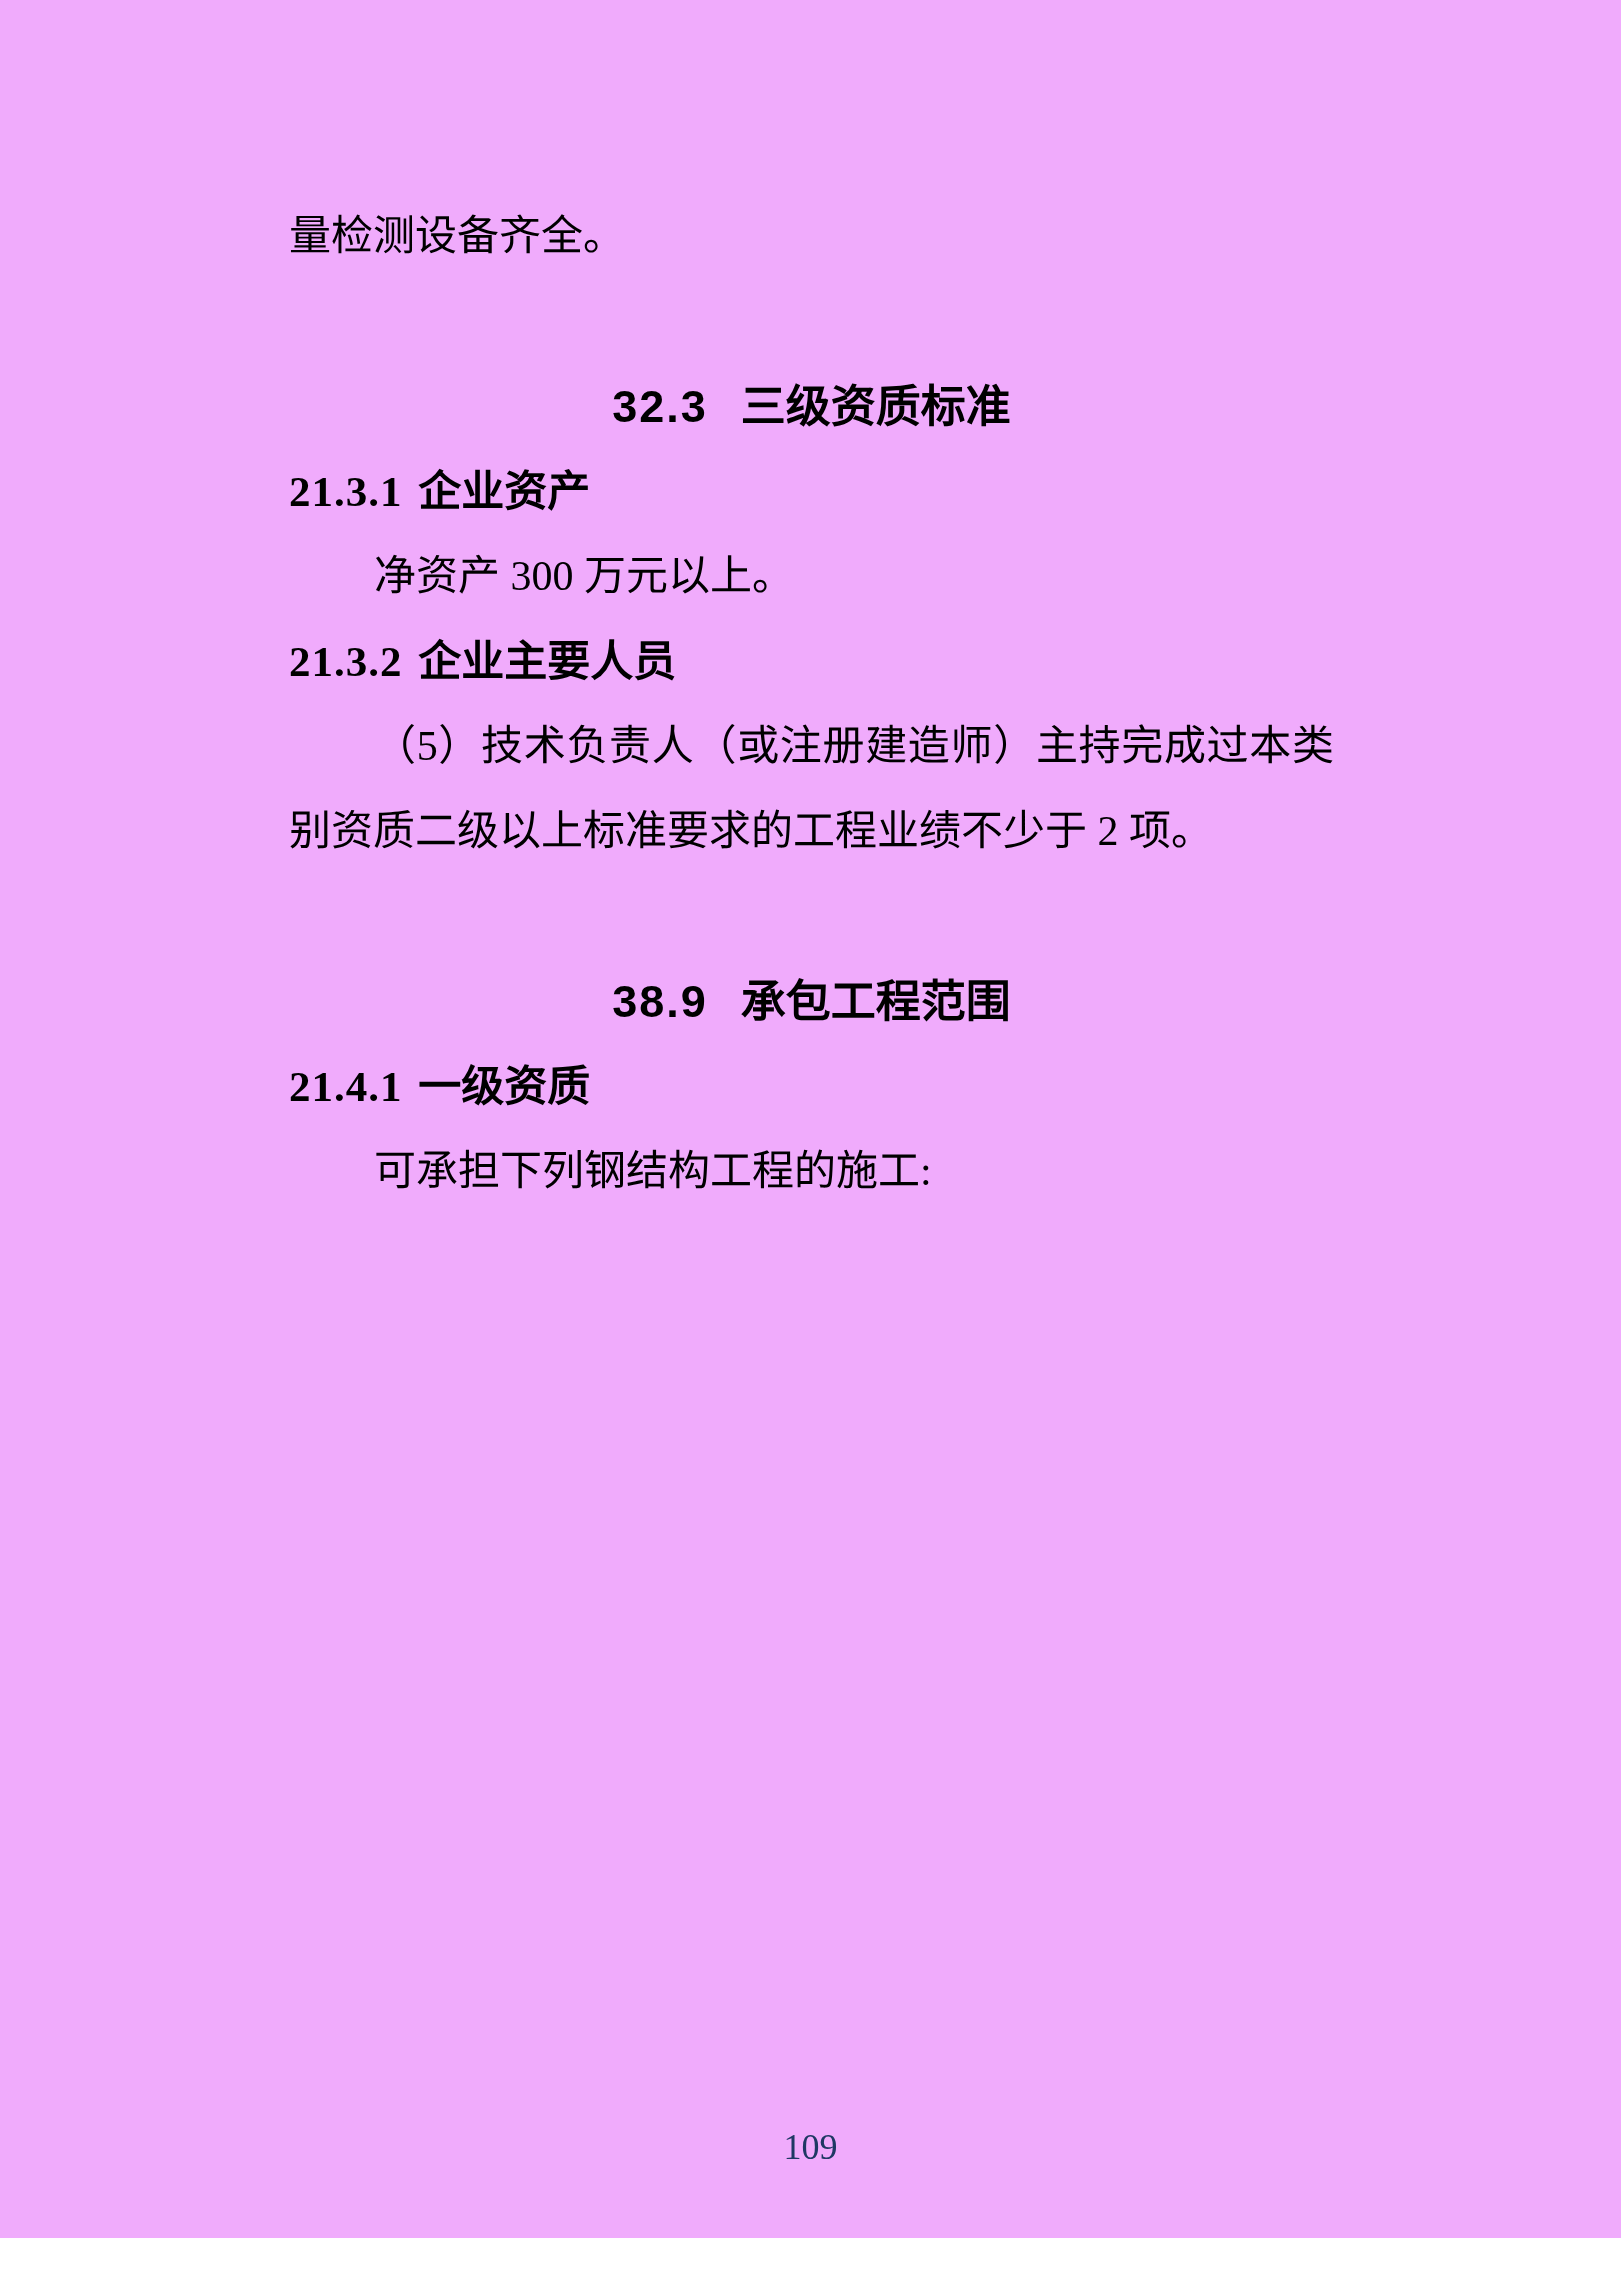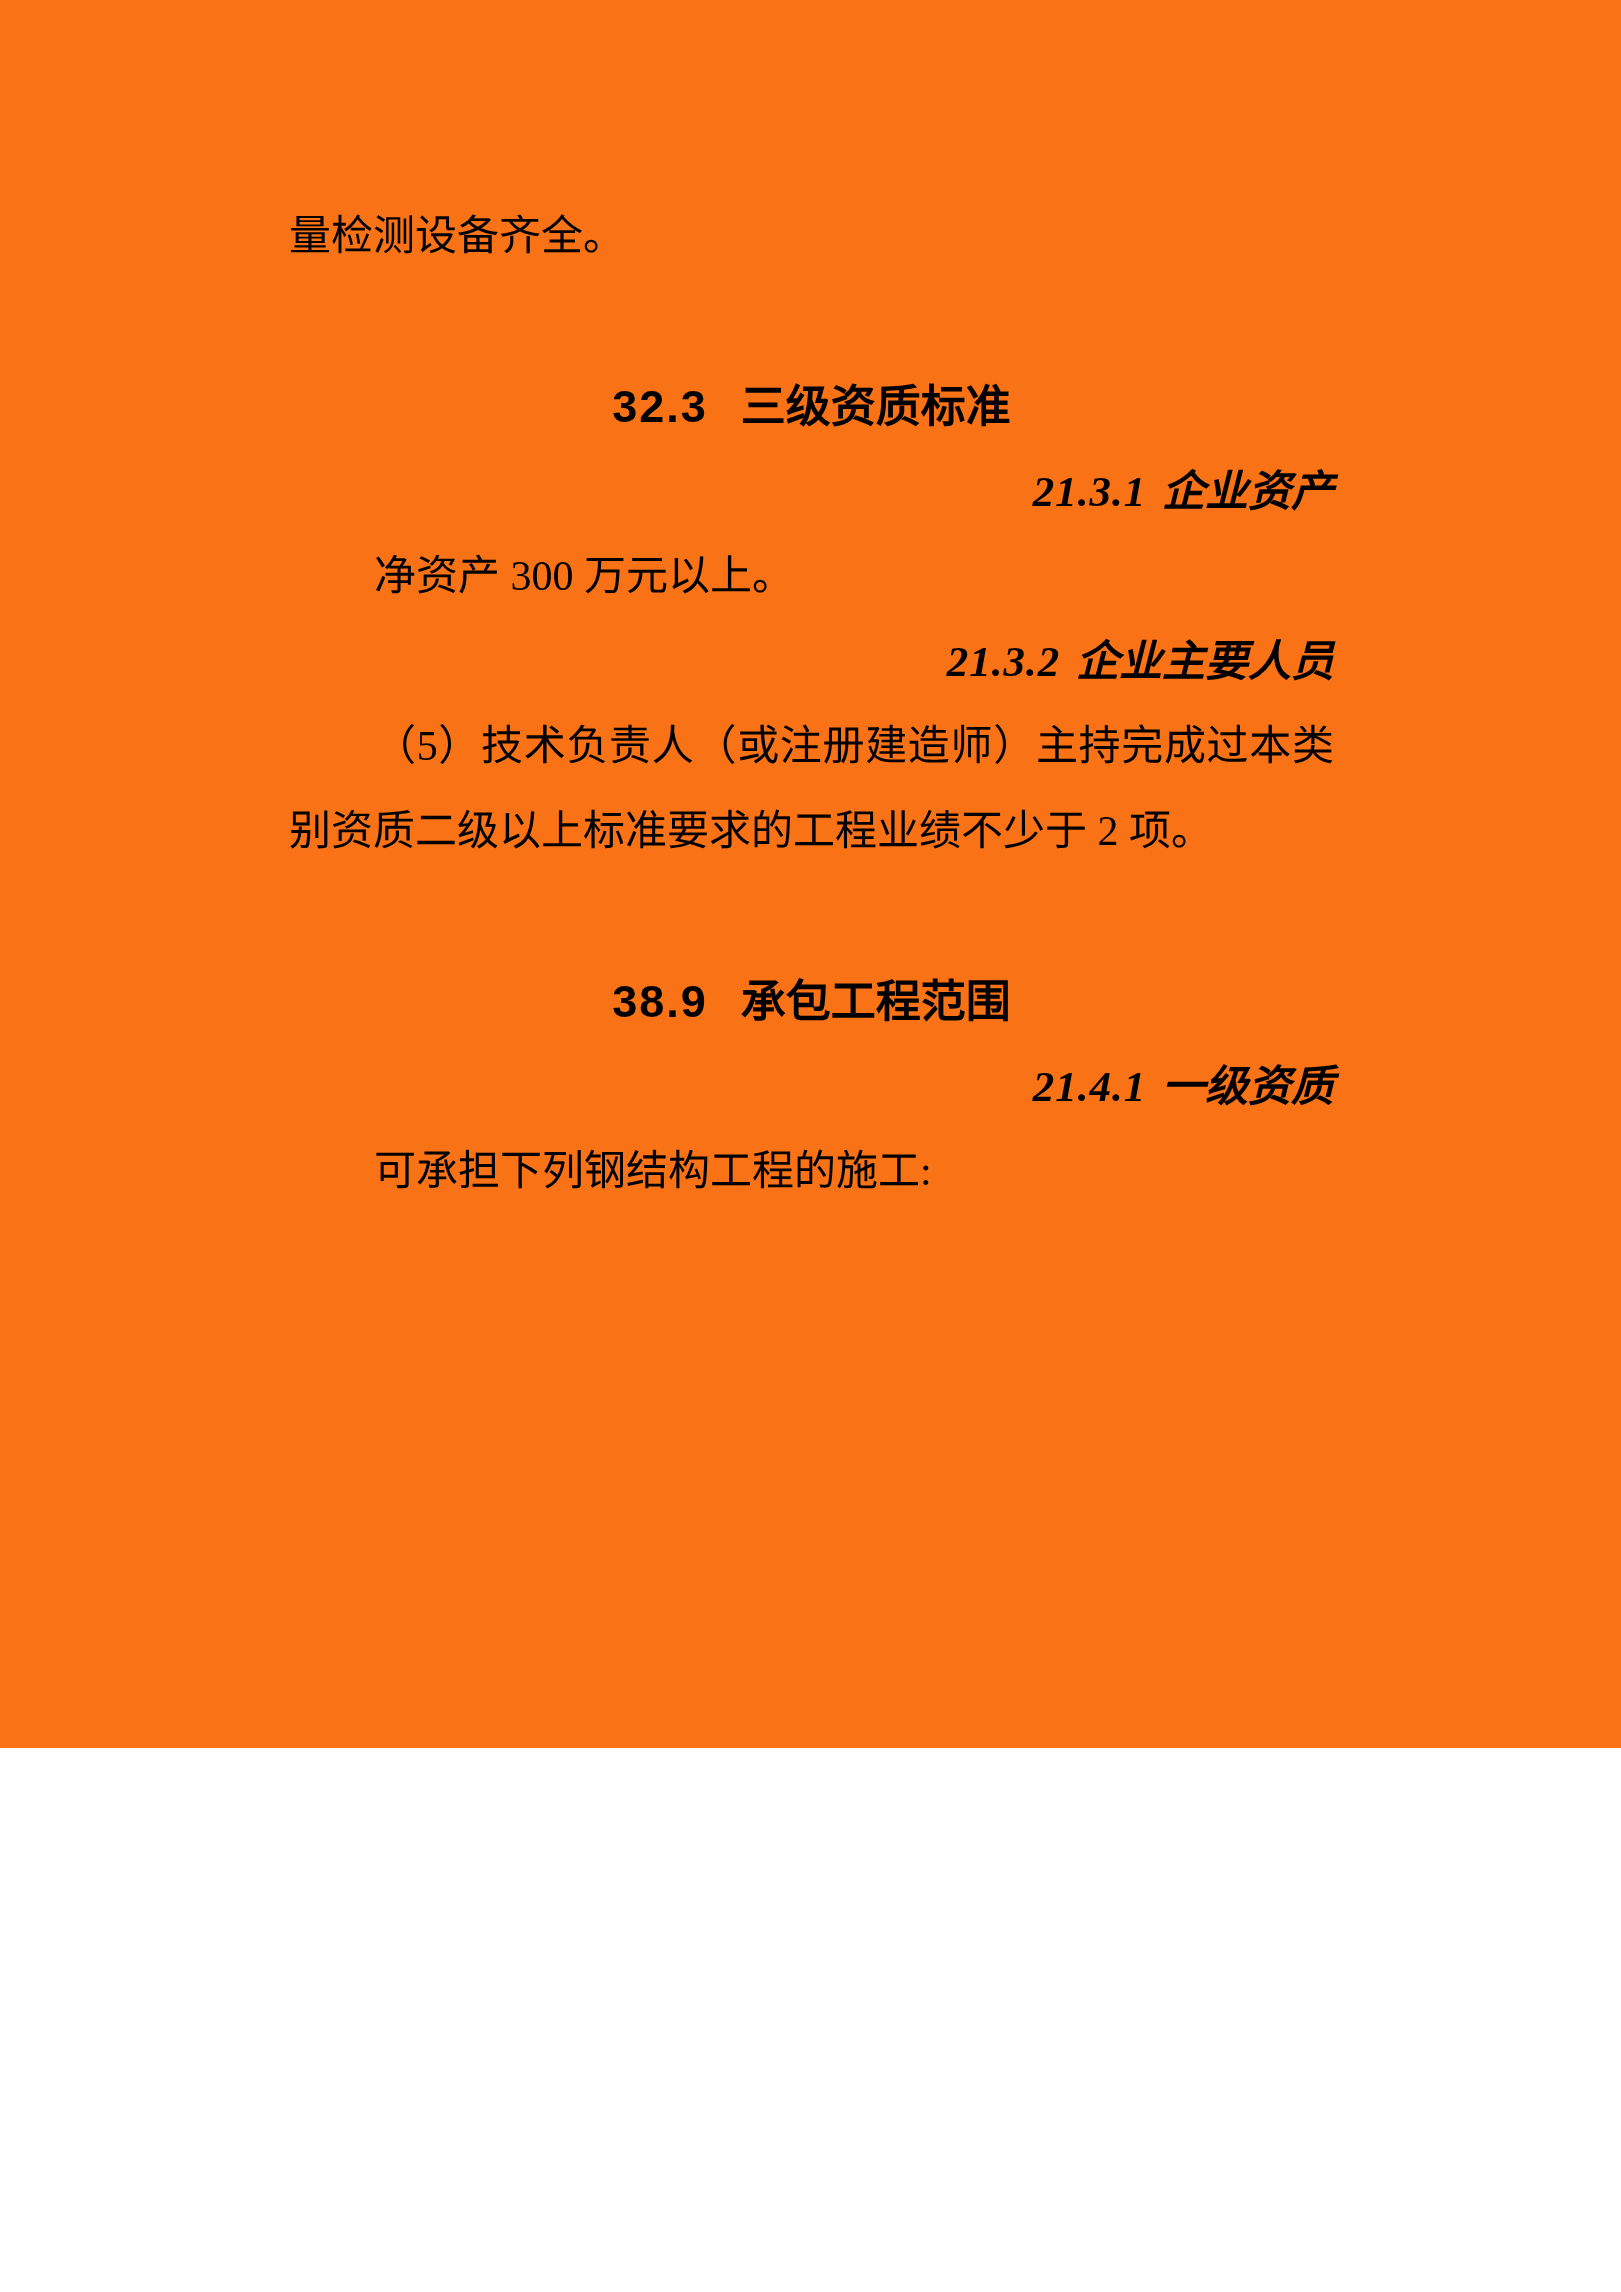--- a/index.html
+++ b/index.html
@@ -3,22 +3,22 @@
 <meta charset="utf-8">
 <style>
   html, body {
     margin: 0;
     padding: 0;
     background: #ffffff;
   }
   .page {
     position: relative;
     width: 1621px;
-    height: 1748px;
-    background: #f97316;
+    height: 2238px;
+    background: #f0abfc;
     color: #000000;
     font-family: "Liberation Serif", "DejaVu Serif", serif;
     overflow: hidden;
   }
   .content {
     position: absolute;
     left: 289px;
     top: 194px;
     width: 1045px;
     font-size: 42px;
@@ -43,24 +43,23 @@
   h2.section-heading .h-num {
     font-family: "Liberation Sans", "DejaVu Sans", sans-serif;
     margin-right: 33px;
     letter-spacing: 2px;
   }
   h3.subsection-heading {
     margin: 0;
     font-size: 43px;
     line-height: 85px;
     font-weight: bold;
-    text-align: right;
+    text-align: left;
     text-indent: 0;
     font-family: "Liberation Sans", "DejaVu Sans", sans-serif;
-    font-style: italic;
   }
   h3.subsection-heading .h-num {
     font-family: "Liberation Serif", "DejaVu Serif", serif;
     font-weight: bold;
     margin-right: 15.7px;
     letter-spacing: 1px;
   }
   .page-number {
     position: absolute;
     top: 2127px;

